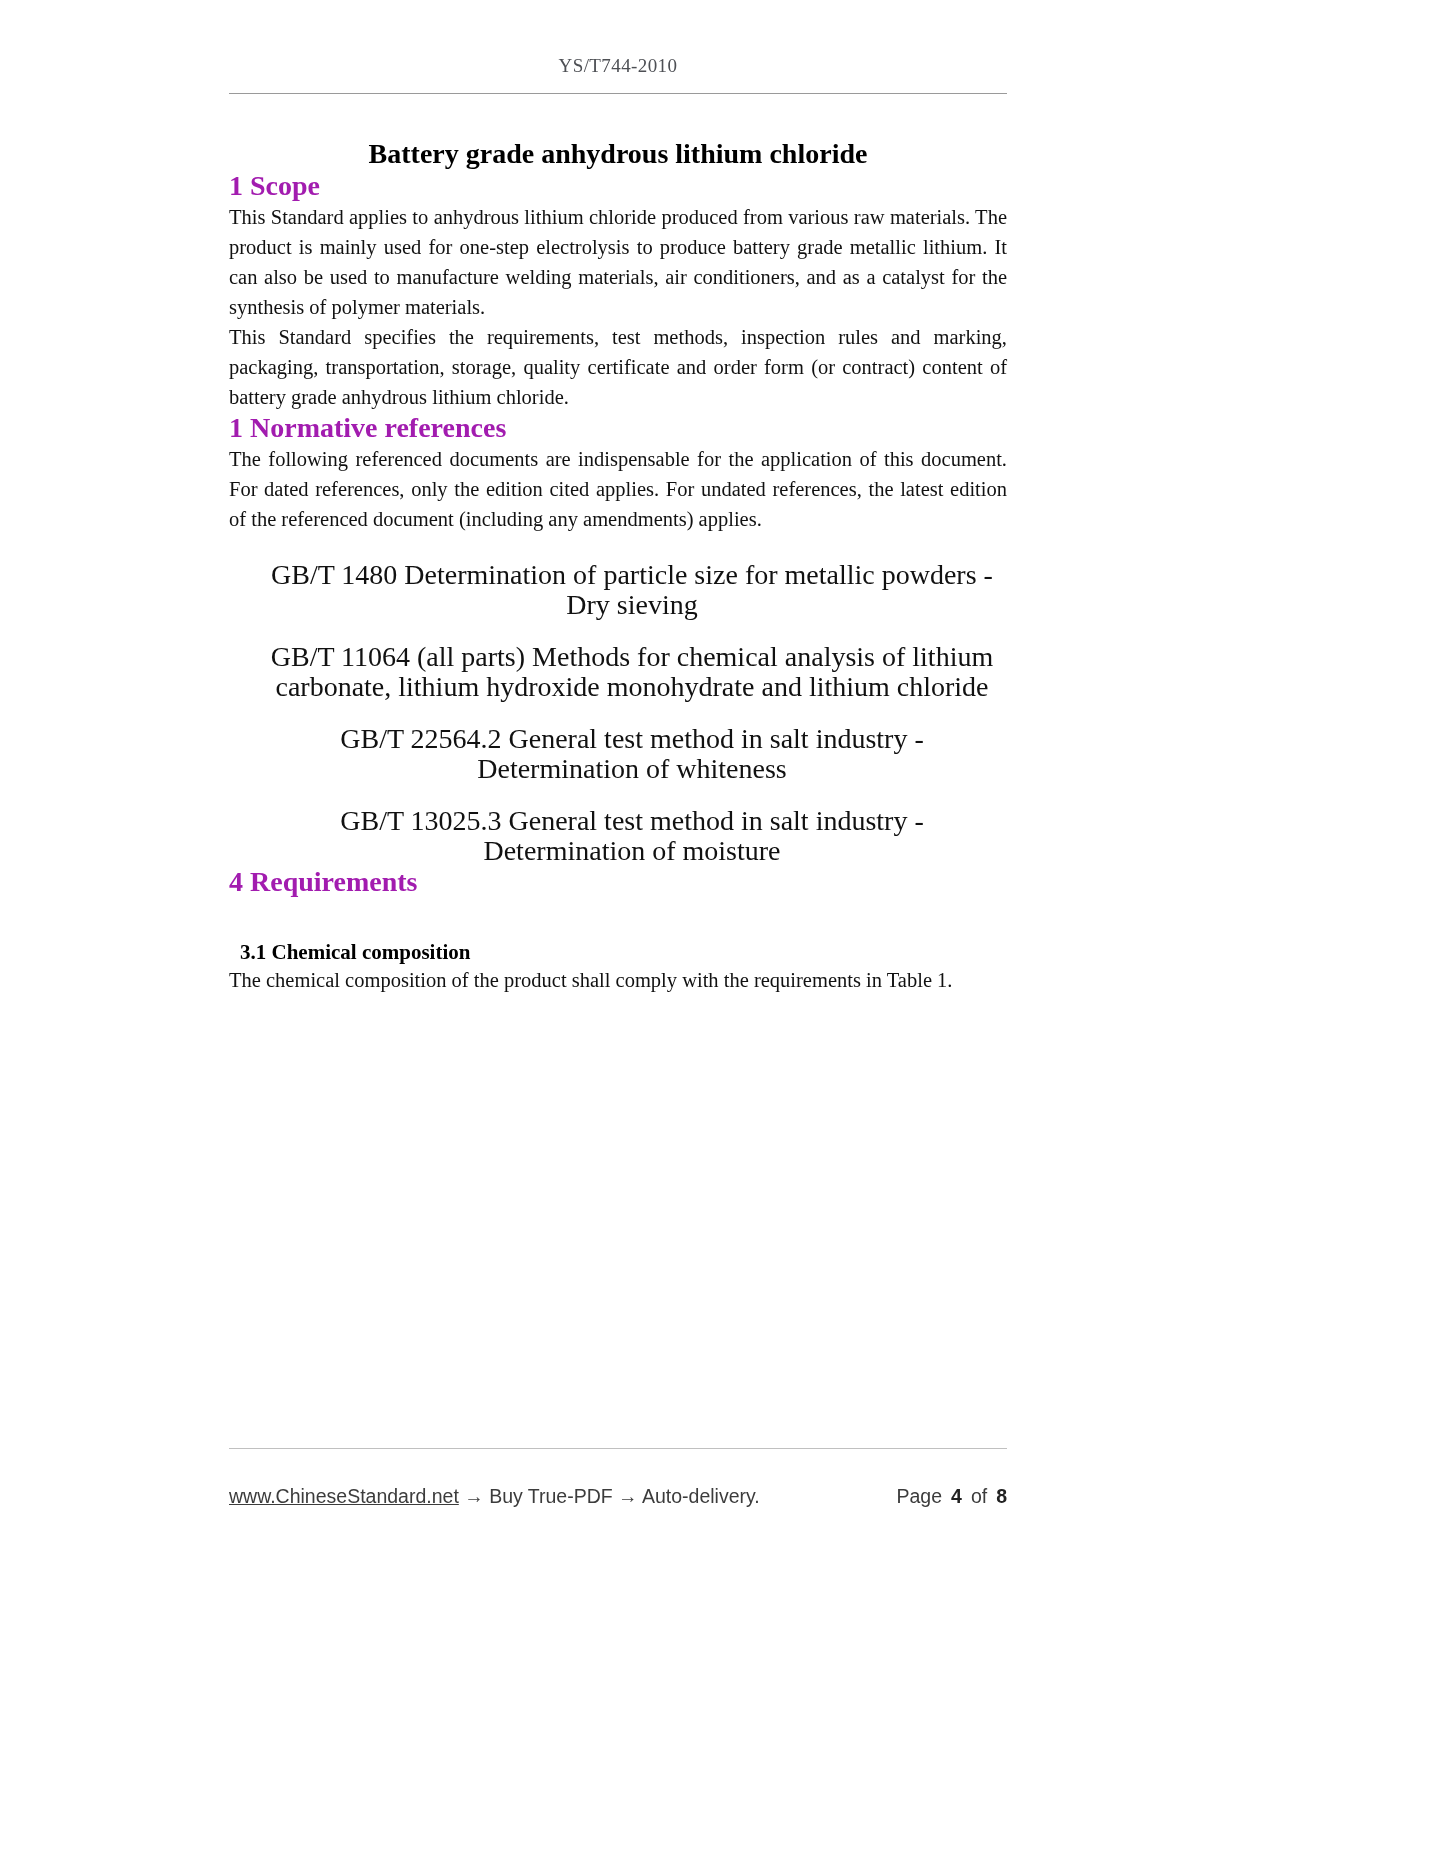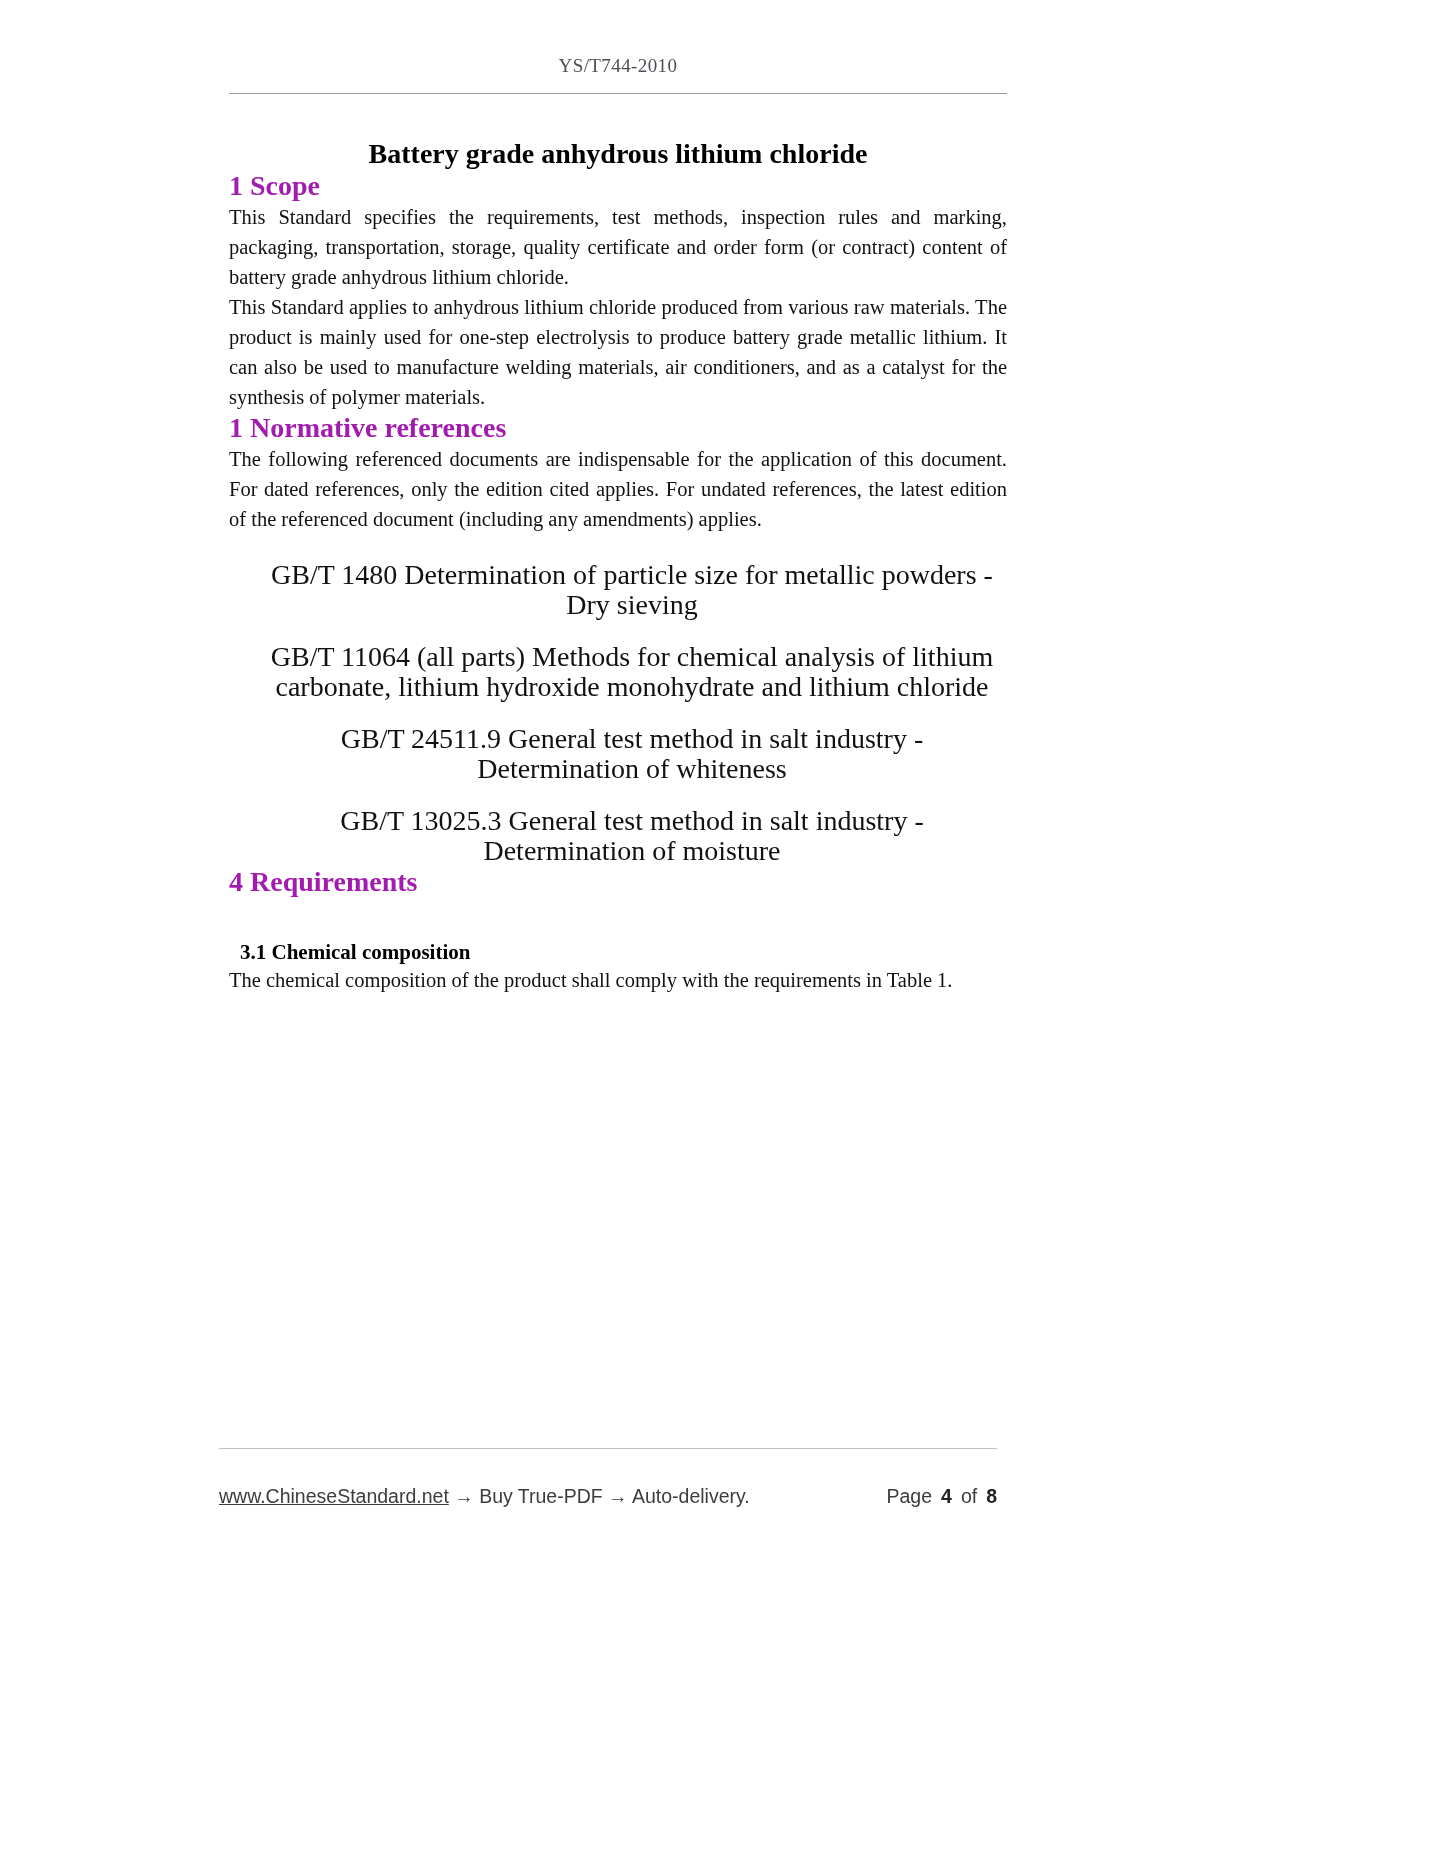--- a/index.html
+++ b/index.html
@@ -72,21 +72,21 @@
   p.ref {
     font-size: 28px;
     line-height: 30px;
     margin: 22px 0 0 0;
     padding-left: 28px;
     text-align: center;
   }
   p.ref:first-child { margin-top: 26px; }
   .footer {
     position: absolute;
-    left: 219px;
+    left: 229px;
     top: 1448px;
     width: 778px;
   }
   .footer-rule {
     border: none;
     border-top: 1px solid #c0c0c0;
     margin: 0;
   }
   .footer-row {
     margin-top: 36px;
@@ -118,32 +118,32 @@
   <div class="content">
 
     <div class="doc-number">YS/T744-2010</div>
 
     <hr class="header-rule">
 
     <div class="doc-title">Battery grade anhydrous lithium chloride</div>
 
     <h2 class="section h-scope">1 Scope</h2>
 
+    <p class="body mt-para2">This Standard applies to anhydrous lithium chloride produced from various raw materials. The product is mainly used for one-step electrolysis to produce battery grade metallic lithium. It can also be used to manufacture welding materials, air conditioners, and as a catalyst for the synthesis of polymer materials.</p>
+
     <p class="body mt-para1">This Standard specifies the requirements, test methods, inspection rules and marking, packaging, transportation, storage, quality certificate and order form (or contract) content of battery grade anhydrous lithium chloride.</p>
-
-    <p class="body mt-para2">This Standard applies to anhydrous lithium chloride produced from various raw materials. The product is mainly used for one-step electrolysis to produce battery grade metallic lithium. It can also be used to manufacture welding materials, air conditioners, and as a catalyst for the synthesis of polymer materials.</p>
 
     <h2 class="section h-normative">1 Normative references</h2>
 
     <p class="body mt-intro">The following referenced documents are indispensable for the application of this document. For dated references, only the edition cited applies. For undated references, the latest edition of the referenced document (including any amendments) applies.</p>
 
     <div class="refs">
       <p class="ref">GB/T 1480 Determination of particle size for metallic powders - Dry sieving</p>
       <p class="ref">GB/T 11064 (all parts) Methods for chemical analysis of lithium carbonate, lithium hydroxide monohydrate and lithium chloride</p>
-      <p class="ref">GB/T 24511.9 General test method in salt industry - Determination of whiteness</p>
+      <p class="ref">GB/T 22564.2 General test method in salt industry - Determination of whiteness</p>
       <p class="ref">GB/T 13025.3 General test method in salt industry - Determination of moisture</p>
     </div>
 
     <h2 class="section h-requirements">4 Requirements</h2>
 
     <h3 class="subsection">3.1 Chemical composition</h3>
 
     <p class="body mt-final">The chemical composition of the product shall comply with the requirements in Table 1.</p>
 
   </div>

